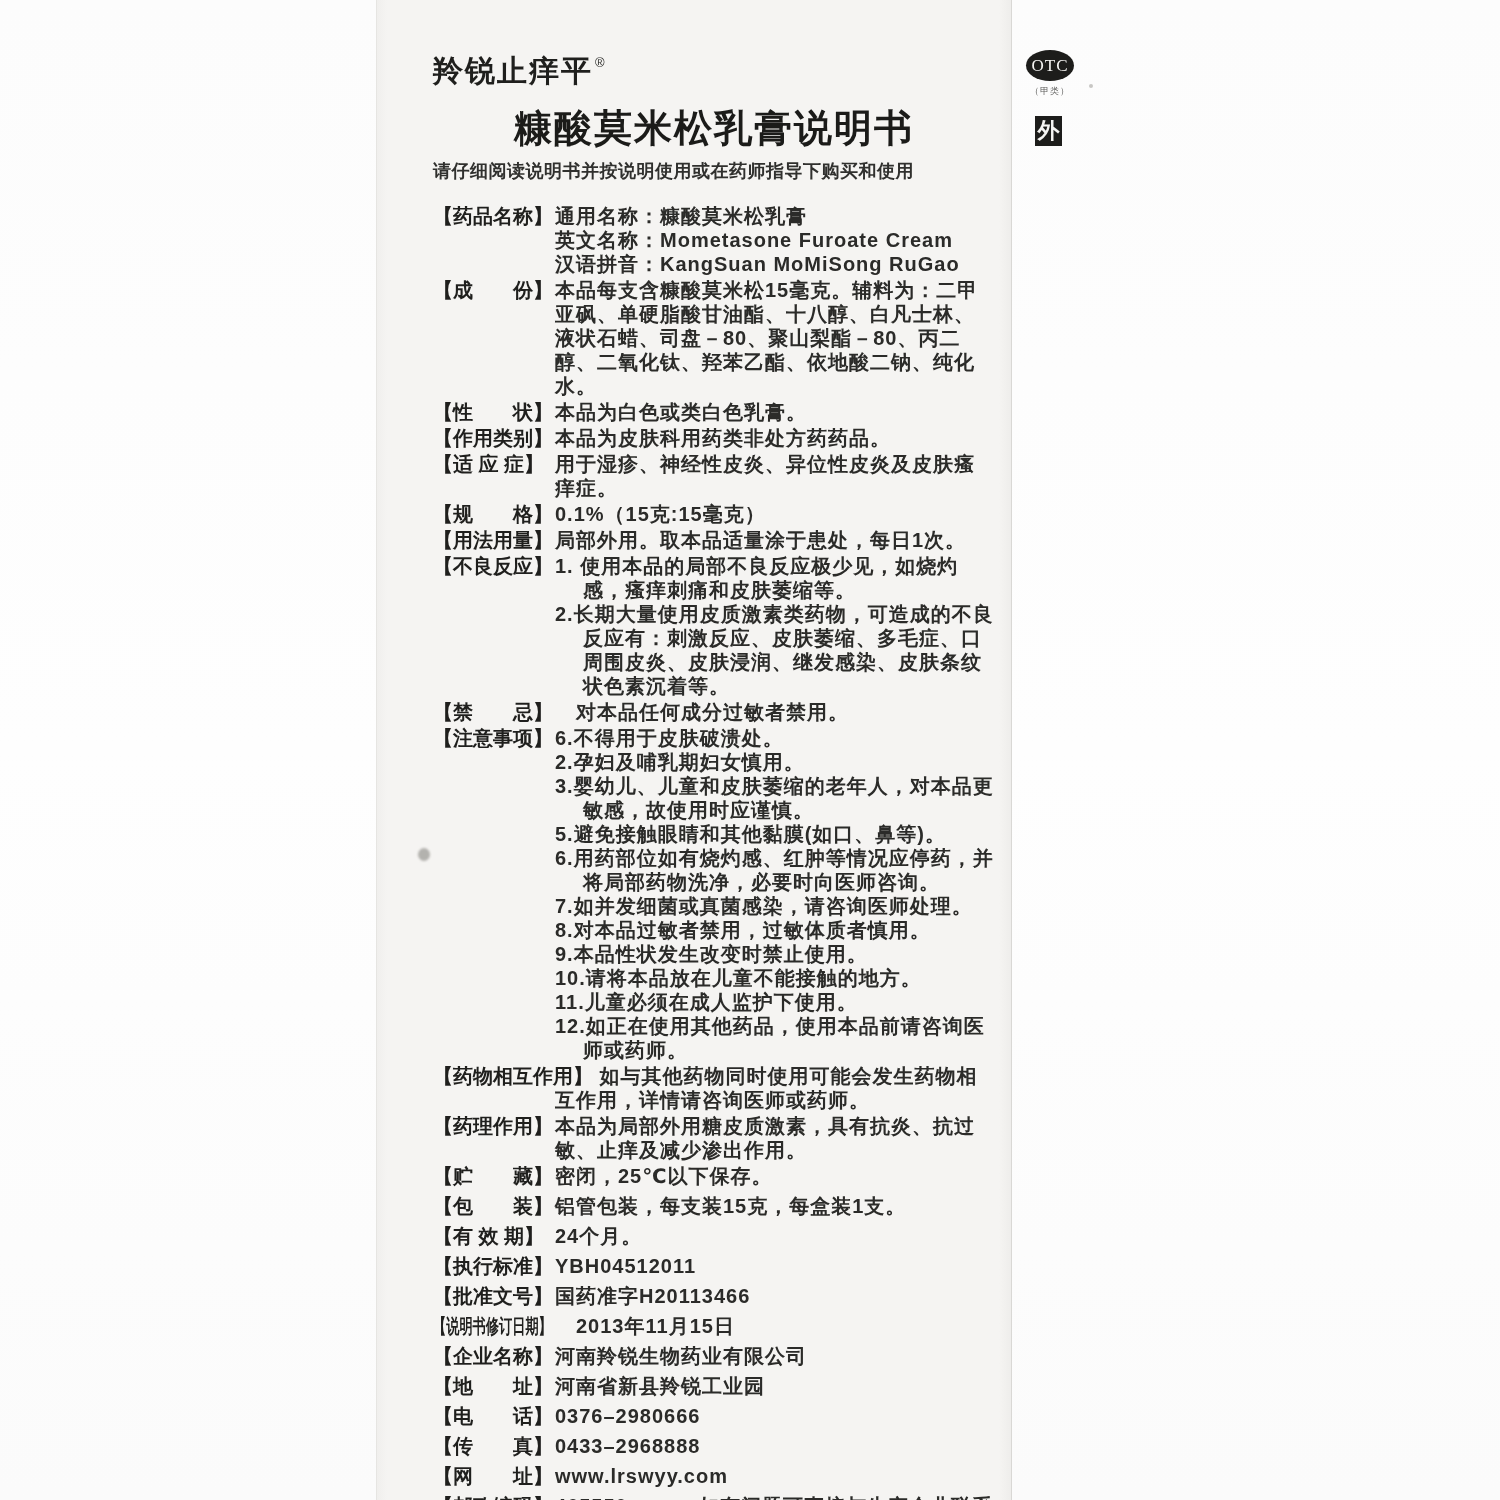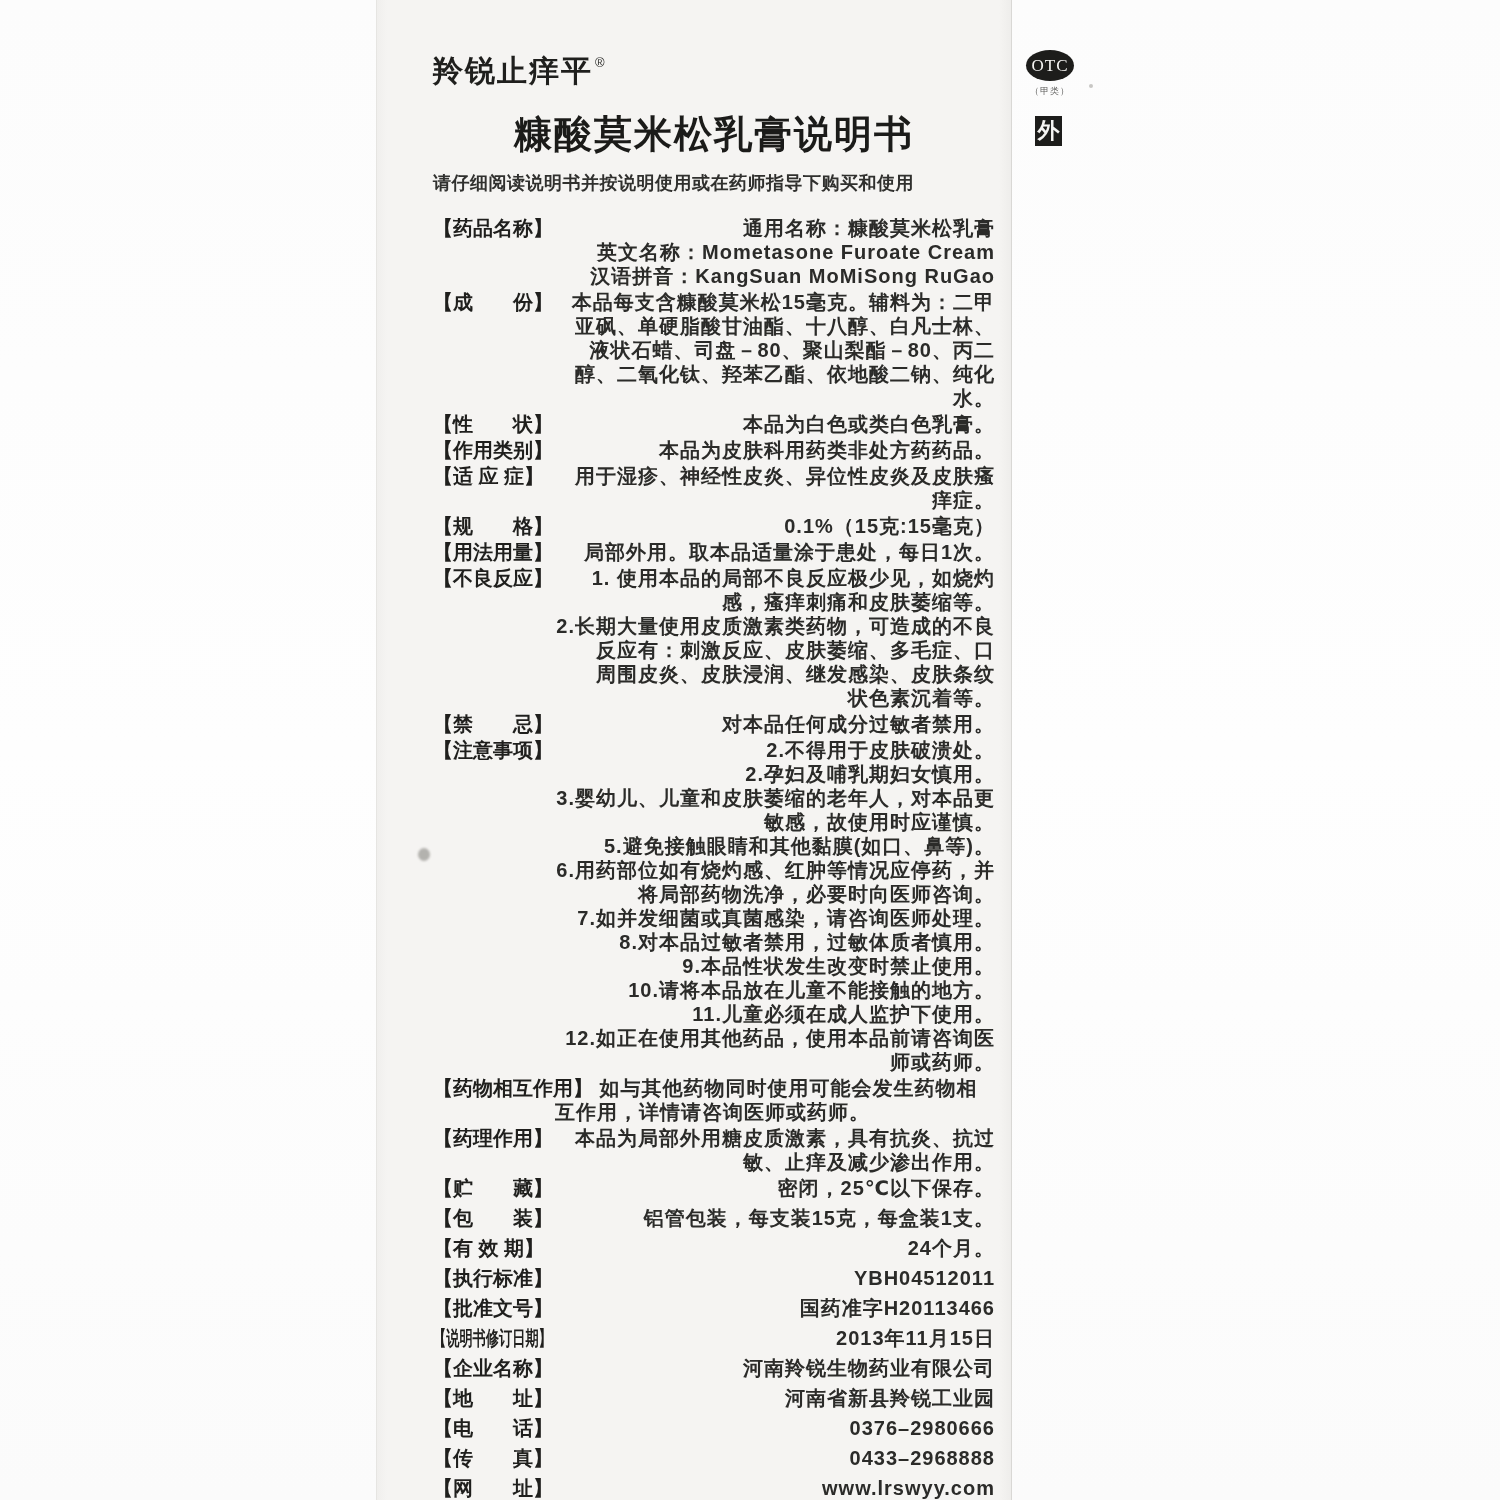--- a/index.html
+++ b/index.html
@@ -34,21 +34,21 @@
   .otc-oval {
     width: 48px; height: 31px; border-radius: 50%;
     background: var(--badge, #1d1d1b); color: #f6f5f3;
     font-family: "Liberation Serif", "DejaVu Serif", serif;
     font-weight: 400; font-size: 17px; line-height: 31px; letter-spacing: 1px;
     text-align: center;
   }
   .otc-class { margin-top: 4px; font-size: 9px; letter-spacing: 1px; color: #5a5a58; }
   .title-row { margin-top: 22px; text-align: center; }
   .title {
-    margin: 8px; display: inline-block;
+    margin: 2px; display: inline-block;
     font-size: 38px; line-height: 48px; font-weight: 800;
     letter-spacing: 2px; color: #1b1b19;
   }
   .ext-badge {
     position: absolute; left: 658px; top: 116px;
     width: 27px; height: 30px;
     background: var(--badge, #1d1d1b); color: #f6f5f3;
     font-size: 22px; line-height: 30px; font-weight: 700; text-align: center;
   }
   .subtitle {
@@ -63,21 +63,21 @@
     font-weight: 600; color: #2b2b29;
   }
   .section { display: flex; margin-bottom: 2px; }
   .sections > .section:nth-child(n+13) { margin-bottom: 6px; }
   .sec-label {
     flex: 0 0 122px; width: 122px;
     white-space: nowrap; letter-spacing: 0;
     font-weight: 700; color: #1f1f1d;
   }
   .sec-label.condensed { transform: scaleX(0.66); transform-origin: 0 50%; }
-  .sec-body { flex: 1 1 auto; min-width: 0; text-align: right; }
+  .sec-body { flex: 1 1 auto; min-width: 0; }
   .para {}
   .item { padding-left: 28px; text-indent: -28px; }
   .section.inline-row { display: block; padding-left: 122px; text-indent: -122px; }
   .inline-row .sec-label { display: inline; width: auto; }
   .inline-row .sec-body { display: inline; }
   .inline-row .para { display: inline; text-indent: 0; }
   .row-note { margin-left: auto; white-space: nowrap; padding-right: 2px; }
   
   .speckle { position: absolute; border-radius: 50%; }
   .s1 { left: 41px; top: 848px; width: 12px; height: 13px; background: #b3b2ae; filter: blur(1px); }
@@ -168,21 +168,21 @@
   <div class="section">
     <span class="sec-label">【禁　　忌】</span>
     <div class="sec-body">
             <div class="para">　对本品任何成分过敏者禁用。</div>
           </div>
   </div>
 
   <div class="section">
     <span class="sec-label">【注意事项】</span>
     <div class="sec-body">
-            <div class="item">2.不得用于皮肤破溃处。</div>
+            <div class="item">6.不得用于皮肤破溃处。</div>
             <div class="item">2.孕妇及哺乳期妇女慎用。</div>
             <div class="item">3.婴幼儿、儿童和皮肤萎缩的老年人，对本品更敏感，故使用时应谨慎。</div>
             <div class="item">5.避免接触眼睛和其他黏膜(如口、鼻等)。</div>
             <div class="item">6.用药部位如有烧灼感、红肿等情况应停药，并将局部药物洗净，必要时向医师咨询。</div>
             <div class="item">7.如并发细菌或真菌感染，请咨询医师处理。</div>
             <div class="item">8.对本品过敏者禁用，过敏体质者慎用。</div>
             <div class="item">9.本品性状发生改变时禁止使用。</div>
             <div class="item">10.请将本品放在儿童不能接触的地方。</div>
             <div class="item">11.儿童必须在成人监护下使用。</div>
             <div class="item">12.如正在使用其他药品，使用本品前请咨询医师或药师。</div>

